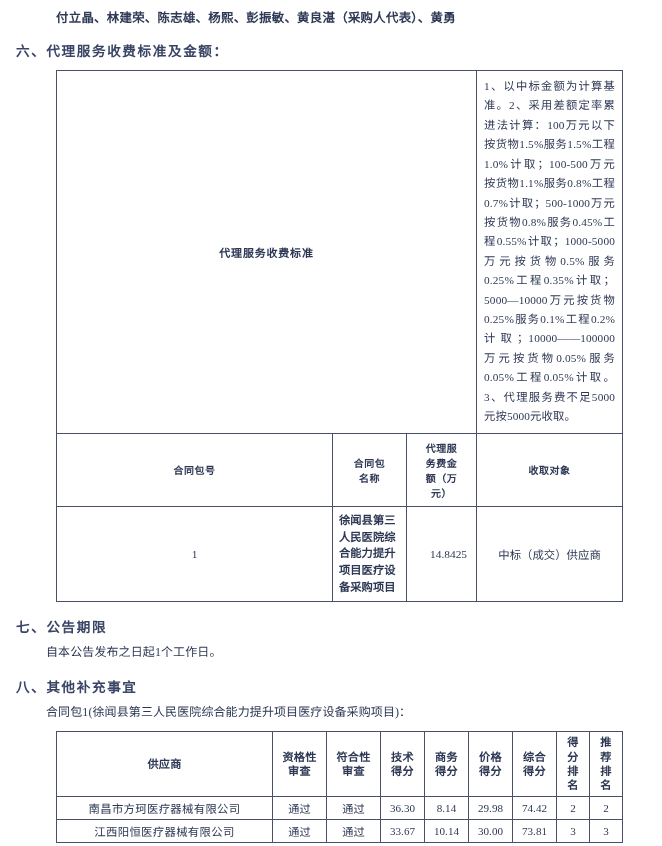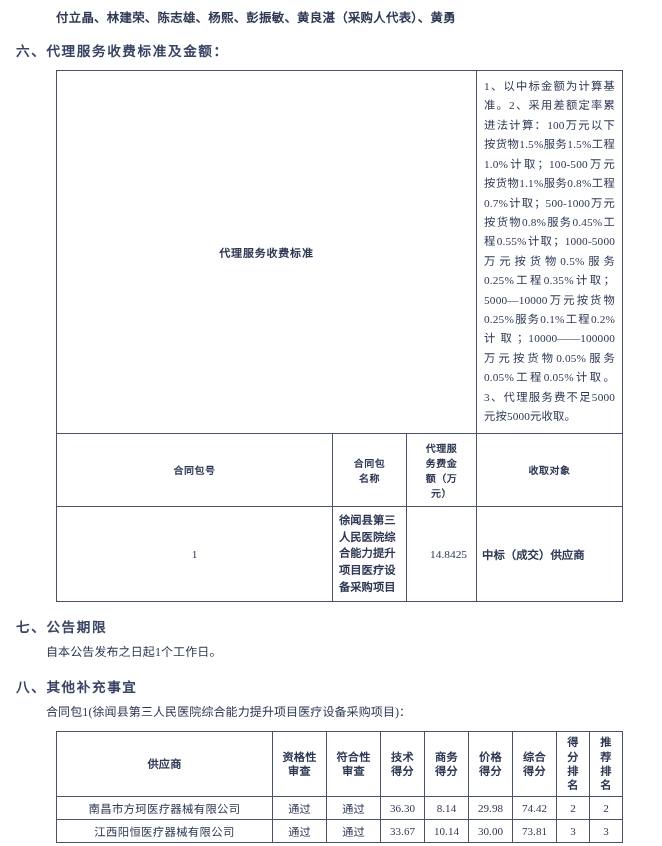--- a/index.html
+++ b/index.html
@@ -110,22 +110,22 @@
     font-weight: bold;
     font-size: 11.3px;
     padding: 5px 6px;
   }
   .fee-table .pkg-amount {
     text-align: right;
     font-size: 11.4px;
     padding-right: 9px;
   }
   .fee-table .pkg-target {
-    text-align: left;
-    font-weight: bold;
+    text-align: center;
+    font-weight: normal;
     font-size: 11.4px;
   }
 
   
   .score-table { width: 566px; }
   .score-table th {
     font-size: 10.9px;
     line-height: 1.28;
     padding: 4px 1px;
     letter-spacing: 0.2px;

